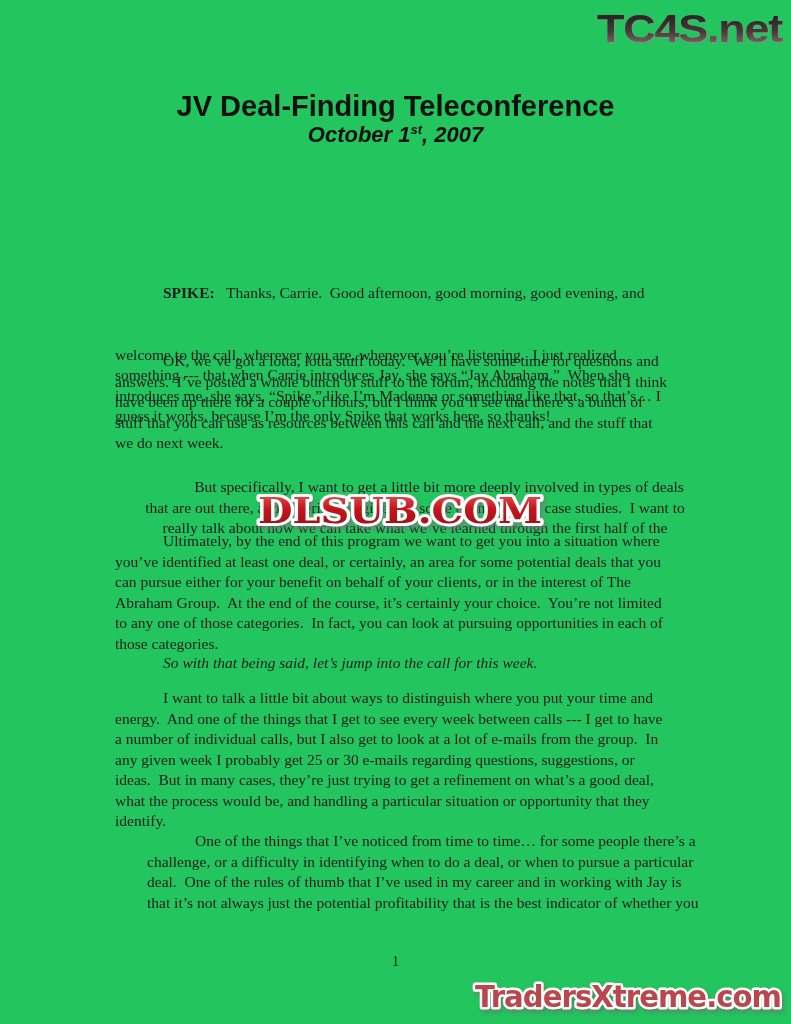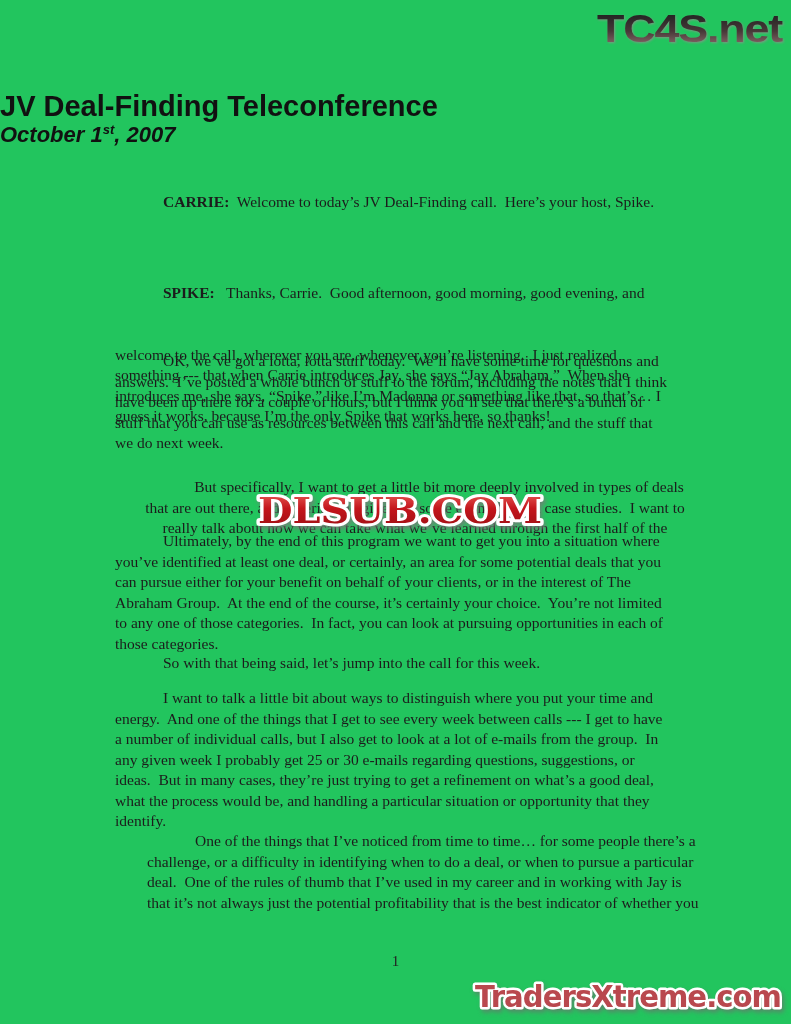--- a/index.html
+++ b/index.html
@@ -13,37 +13,37 @@
     color:#1c1c1c;
   }
   
   .tc4s{position:absolute;top:2px;right:4px;width:210px;height:52px;
         filter:drop-shadow(1px 1px 1px rgba(150,140,140,.75));}
   .tc4s text{
     font-family:"Liberation Sans","DejaVu Sans",sans-serif;
     font-weight:bold;font-size:38px;letter-spacing:-1px;
   }
   
-  .title-block{position:absolute;top:90px;left:0;width:100%;
+  .title-block{position:absolute;top:90px;left:0;width:100%;text-align:center;
     font-family:"Liberation Sans","DejaVu Sans",sans-serif;font-weight:bold;}
   .doc-title{font-size:29px;line-height:32px;color:#111;}
   .doc-date{font-size:22px;font-style:italic;line-height:26px;color:#111;}
   .doc-date sup{font-size:13px;vertical-align:super;line-height:0;}
   
   .para{position:absolute;left:115px;width:600px;
     font-size:15.5px;line-height:20.5px;white-space:pre-wrap;}
   .ind{text-indent:48px;}
   .ln{white-space:pre;}
   .speaker{font-weight:bold;}
   .p1{top:192px;}
   .p2{top:242px;}
   .p3{top:331px;margin-top:20px;}
   .p4{top:436px;text-align:center;}
   .p5{top:531px;}
-  .p6{top:653px;}
+  .p6{top:653px;font-style:italic;}
   .p7{top:688px;}
   .p8{top:831px;margin-left:32px;}
   .ln4{position:relative;height:20.5px;white-space:pre;}
   .ln4 .mid{position:absolute;left:315px;top:0;z-index:7;}
   .ln4 .right{position:absolute;left:432px;top:0;}
   
   .dlsub{position:absolute;left:249px;top:486px;width:302px;height:48px;z-index:5;
          filter:drop-shadow(2px 3px 2px rgba(120,120,120,.8));}
   .dlsub text{
     font-family:"DejaVu Serif","Liberation Serif",serif;
@@ -77,21 +77,20 @@
       </linearGradient>
     </defs>
     <text x="205" y="40" text-anchor="end" fill="url(#tc4sGrad)" textLength="185" lengthAdjust="spacingAndGlyphs">TC4S.net</text>
   </svg>
 
   <div class="title-block">
     <div class="doc-title">JV Deal-Finding Teleconference</div>
     <div class="doc-date"><span>October 1</span><sup>st</sup><span>, 2007</span></div>
   </div>
 
-  <div class="para p1 ln ind"><span class="speaker">CARRIE:</span><span>  Welcome to today’s JV Deal-Finding call.  Here’s your host, Spike.</span></div>
 
   <div class="para p2">
     <div class="ln ind"><span class="speaker">SPIKE:</span><span>   Thanks, Carrie.  Good afternoon, good morning, good evening, and</span></div>
     <div>welcome to the call, wherever you are, whenever you’re listening.  I just realized
 something --- that when Carrie introduces Jay, she says “Jay Abraham.”  When she
 introduces me, she says, “Spike,” like I’m Madonna or something like that, so that’s… I
 guess it works, because I’m the only Spike that works here, so thanks!</div>
   </div>
 
   <div class="para p3 ind">OK, we’ve got a lotta, lotta stuff today.  We’ll have some time for questions and

